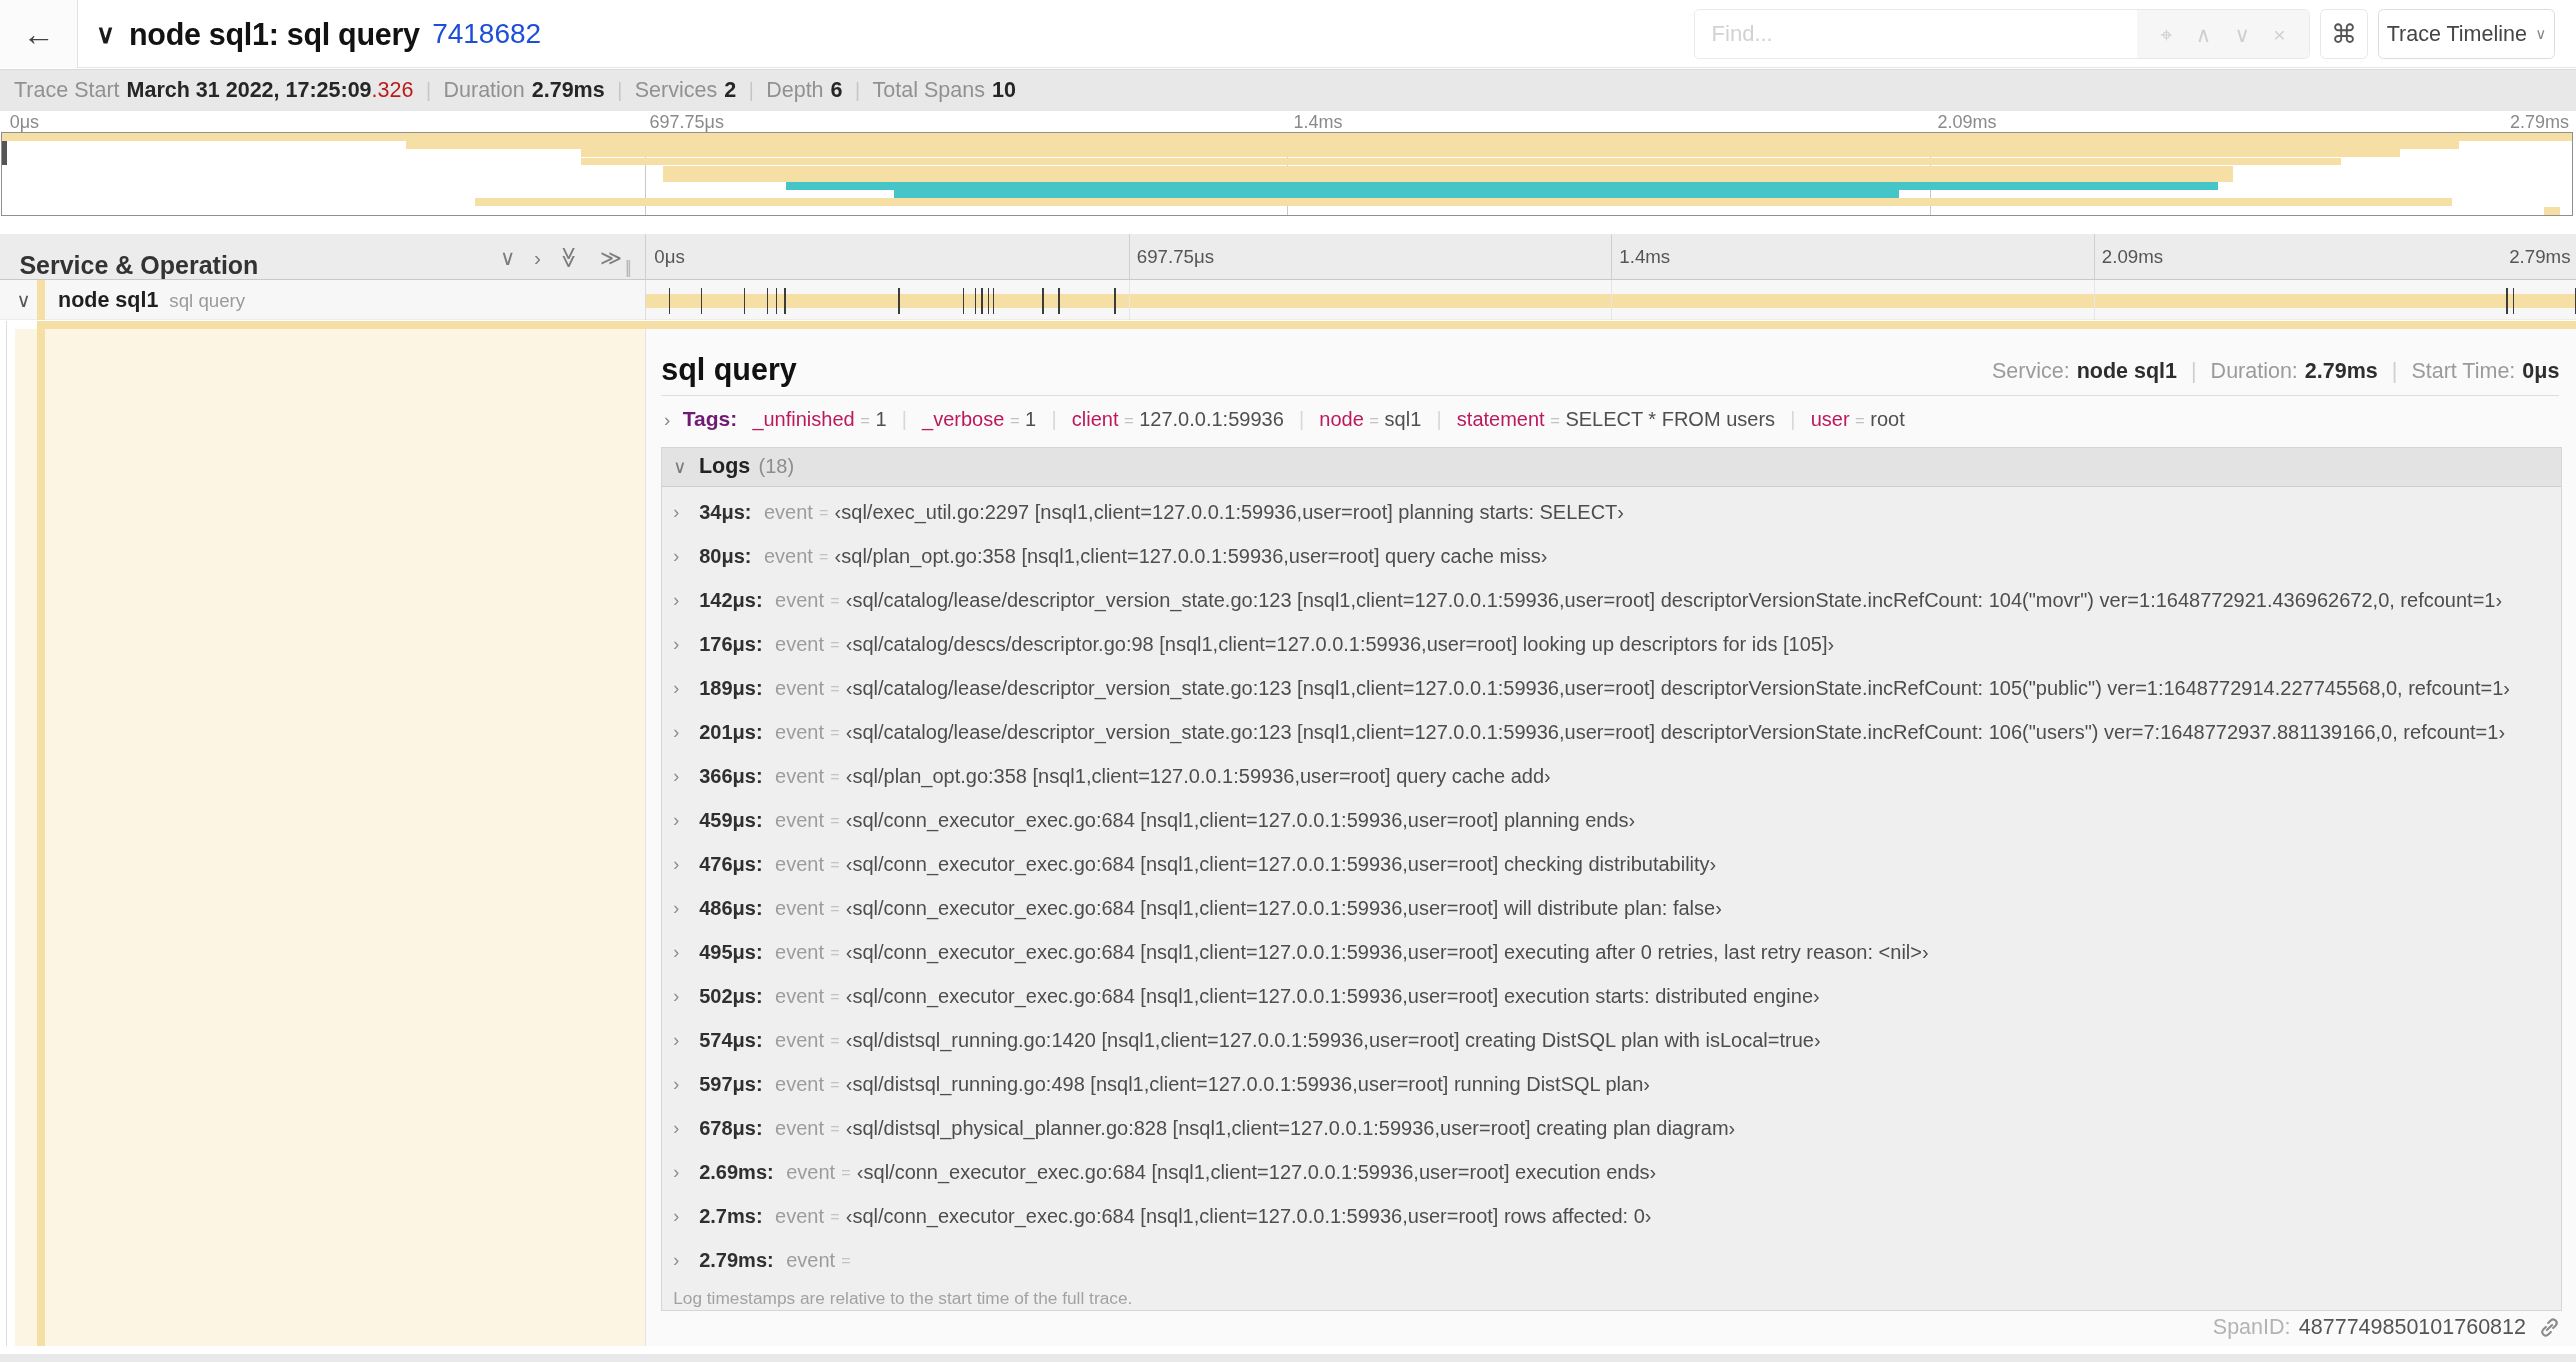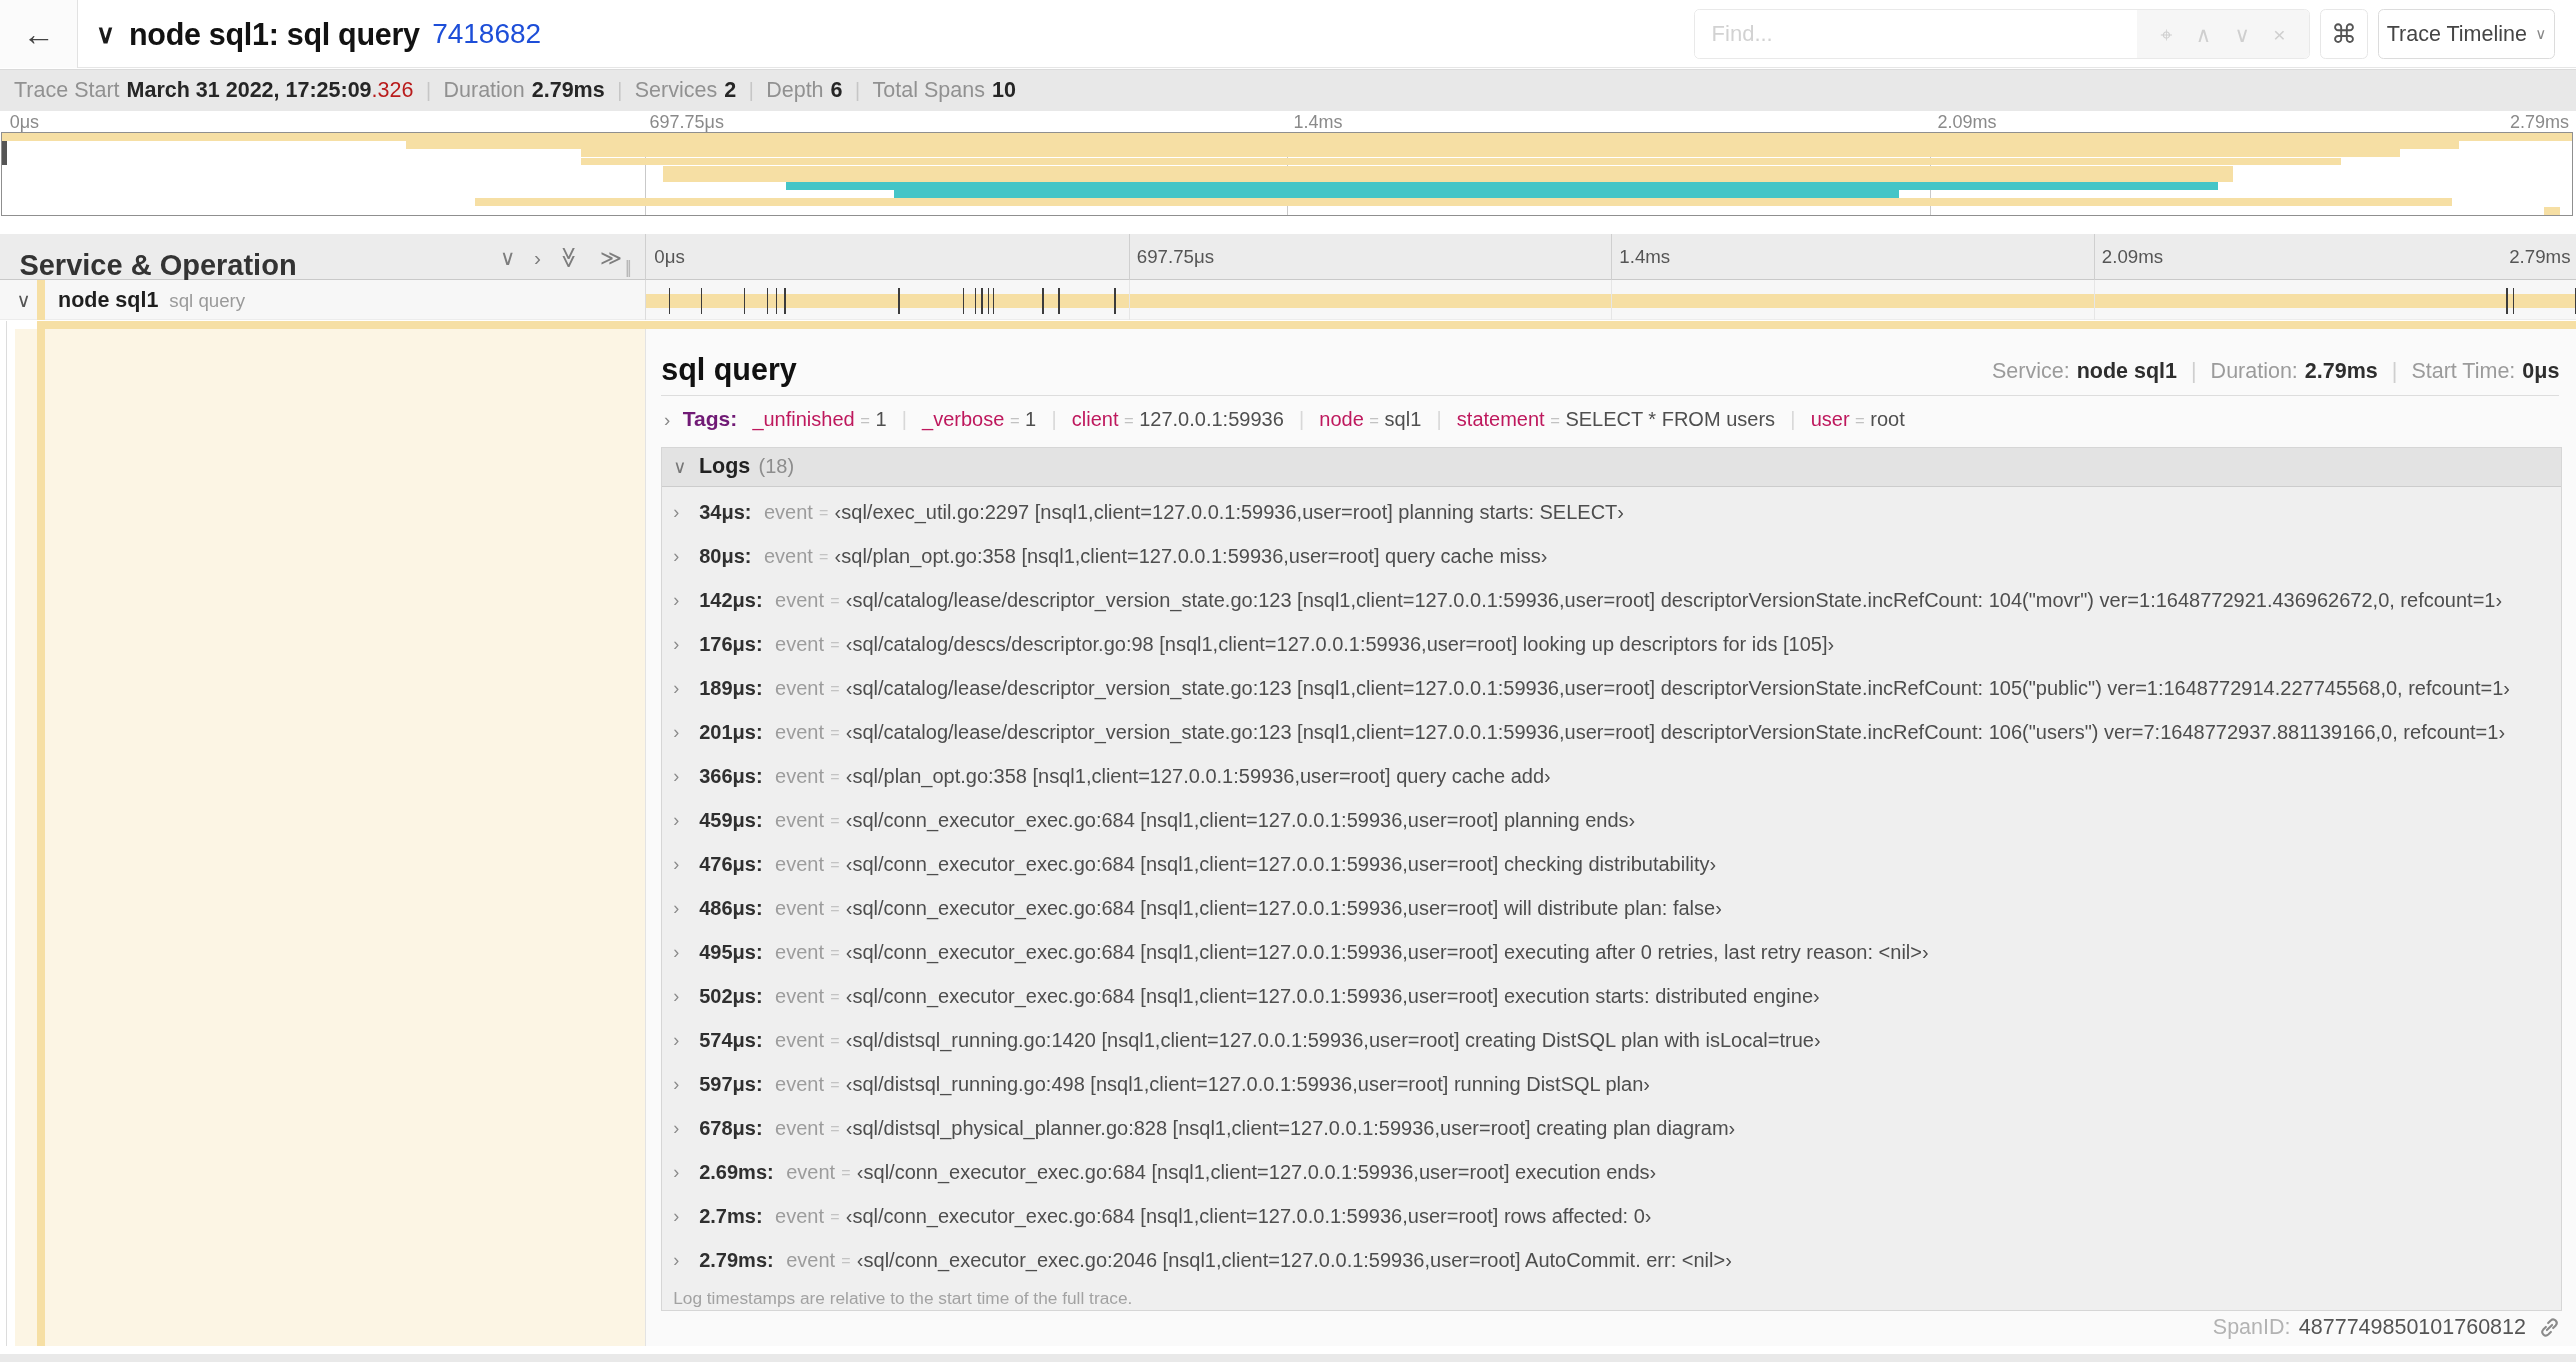--- a/index.html
+++ b/index.html
@@ -33,21 +33,21 @@
   .minimap { position:absolute; left:0; top:111px; width:2576px; height:105px; background:#fff; }
   .mm-labels { position:absolute; left:0; top:0; width:100%; height:21px; }
   .mm-label { position:absolute; top:1.4px; font-size:18px; color:#8a8a8a; white-space:nowrap; }
   .mm-canvas { position:absolute; left:1.4px; top:21px; width:2572px; height:84px; border:1.4px solid #8f8f8f; background:#fff; }
   .mm-grid { position:absolute; top:0; bottom:0; width:0.7px; background:#c9c9c9; }
   .mm-bar { position:absolute; }
   .mm-scrubber { position:absolute; left:0; top:7px; width:4.2px; height:25px; background:#555; cursor:ew-resize; }
 
   
   .grid-header { position:absolute; left:0; top:234px; width:2576px; height:46px; background:#ececec; border-bottom:0.7px solid #c9c9c9; }
-  .so-label { position:absolute; left:19.4px; top:0; height:62px; display:flex; align-items:center; font-size:29px; font-weight:700; color:#333; }
+  .so-label { position:absolute; left:19.4px; top:0; height:62px; display:flex; align-items:center; font-size:25px; font-weight:700; color:#333; }
   .collapse-icons { position:absolute; left:500px; top:0; height:46px; width:122px; display:flex; align-items:center; justify-content:space-between; color:#7d7d7d; font-size:21px; }
   .collapse-icons span { cursor:pointer; line-height:1; }
   .rot90 { display:inline-block; transform:rotate(90deg); }
   .drag-handle { position:absolute; left:625px; bottom:1.4px; font-size:18px; color:#b8b8b8; cursor:col-resize; letter-spacing:-2.8px; }
   .ruler { position:absolute; left:645px; top:0; right:0; height:46px; border-left:0.7px solid #cfcfcf; }
   .ruler-line { position:absolute; top:0; bottom:0; width:0.7px; background:#cfcfcf; }
   .ruler-label { position:absolute; top:0; height:46px; display:flex; align-items:center; font-size:18.7px; color:#555; white-space:nowrap; }
 
   
   .span-row { position:absolute; left:0; top:280px; width:2576px; height:40px; background:#f7f7f7; border-bottom:0.7px solid #ececec; cursor:pointer; }
@@ -387,21 +387,20 @@
               <span class="log-time">2.7ms:</span>
               <span class="log-field">event</span>
               <span class="log-eq">=</span>
               <span class="log-value">‹sql/conn_executor_exec.go:684 [nsql1,client=127.0.0.1:59936,user=root] rows affected: 0›</span>
             </div>
             <div class="log-row">
               <span class="log-chevron">›</span>
               <span class="log-time">2.79ms:</span>
               <span class="log-field">event</span>
               <span class="log-eq">=</span>
-              <span class="log-value">‹sql/conn_executor_exec.go:2046 [nsql1,client=127.0.0.1:59936,user=root] AutoCommit. err: &lt;nil&gt;›</span>
             </div>
           </div>
         <div class="logs-note">Log timestamps are relative to the start time of the full trace.</div>
       </div>
 
       <div class="spanid-row">
         <span class="spanid-label">SpanID:</span>
         <span class="spanid-value">4877749850101760812</span>
         <span class="spanid-link">
           <svg width="25" height="25" viewBox="0 0 24 24" fill="none" stroke="#8a8a8a" stroke-width="2" stroke-linecap="round">

